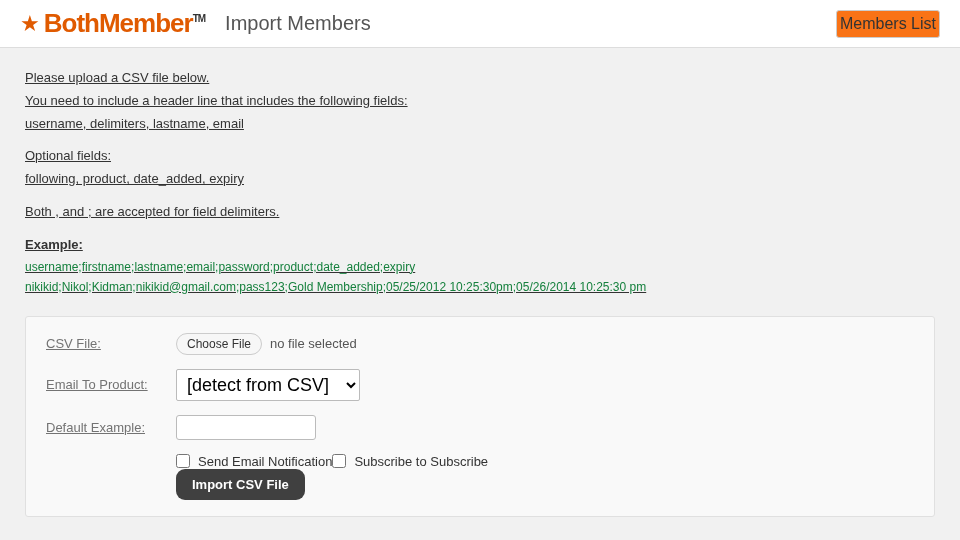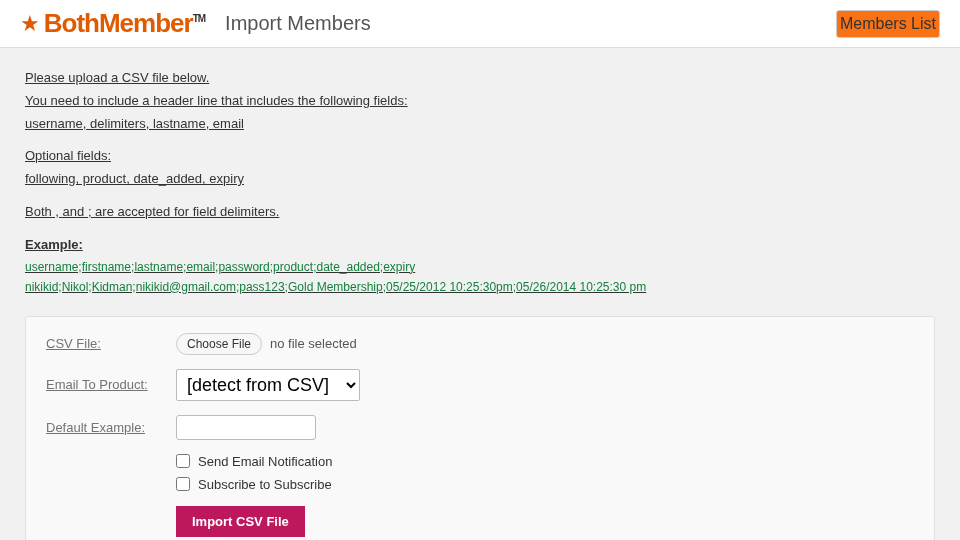--- a/index.html
+++ b/index.html
@@ -155,24 +155,21 @@
       padding: 4px 6px;
       border: 1px solid #bbb;
       border-radius: 3px;
       background: #fff;
       font-size: 13px;
       width: 140px;
     }
 
     .checkbox-group {
       display: flex;
-      flex-direction: column;
-      gap: 8px;
       margin-left: 130px;
-      margin-bottom: 14px;
     }
 
     .checkbox-row {
       display: flex;
       align-items: center;
       gap: 8px;
     }
 
     .checkbox-row input[type="checkbox"] {
       width: 14px;
@@ -182,24 +179,24 @@
 
     .checkbox-label {
       font-size: 13px;
       color: #333;
       cursor: pointer;
     }
 
     .import-btn {
       margin-left: 130px;
       padding: 8px 16px;
-      background: #be185d;
+      background: #404040;
       color: #fff;
       border: none;
-      border-radius: 0;
+      border-radius: 9px;
       cursor: pointer;
       font-size: 13px;
       font-weight: bold;
     }
   </style>
 </head>
 <body>
 
 <div class="header">
   <div class="logo">

